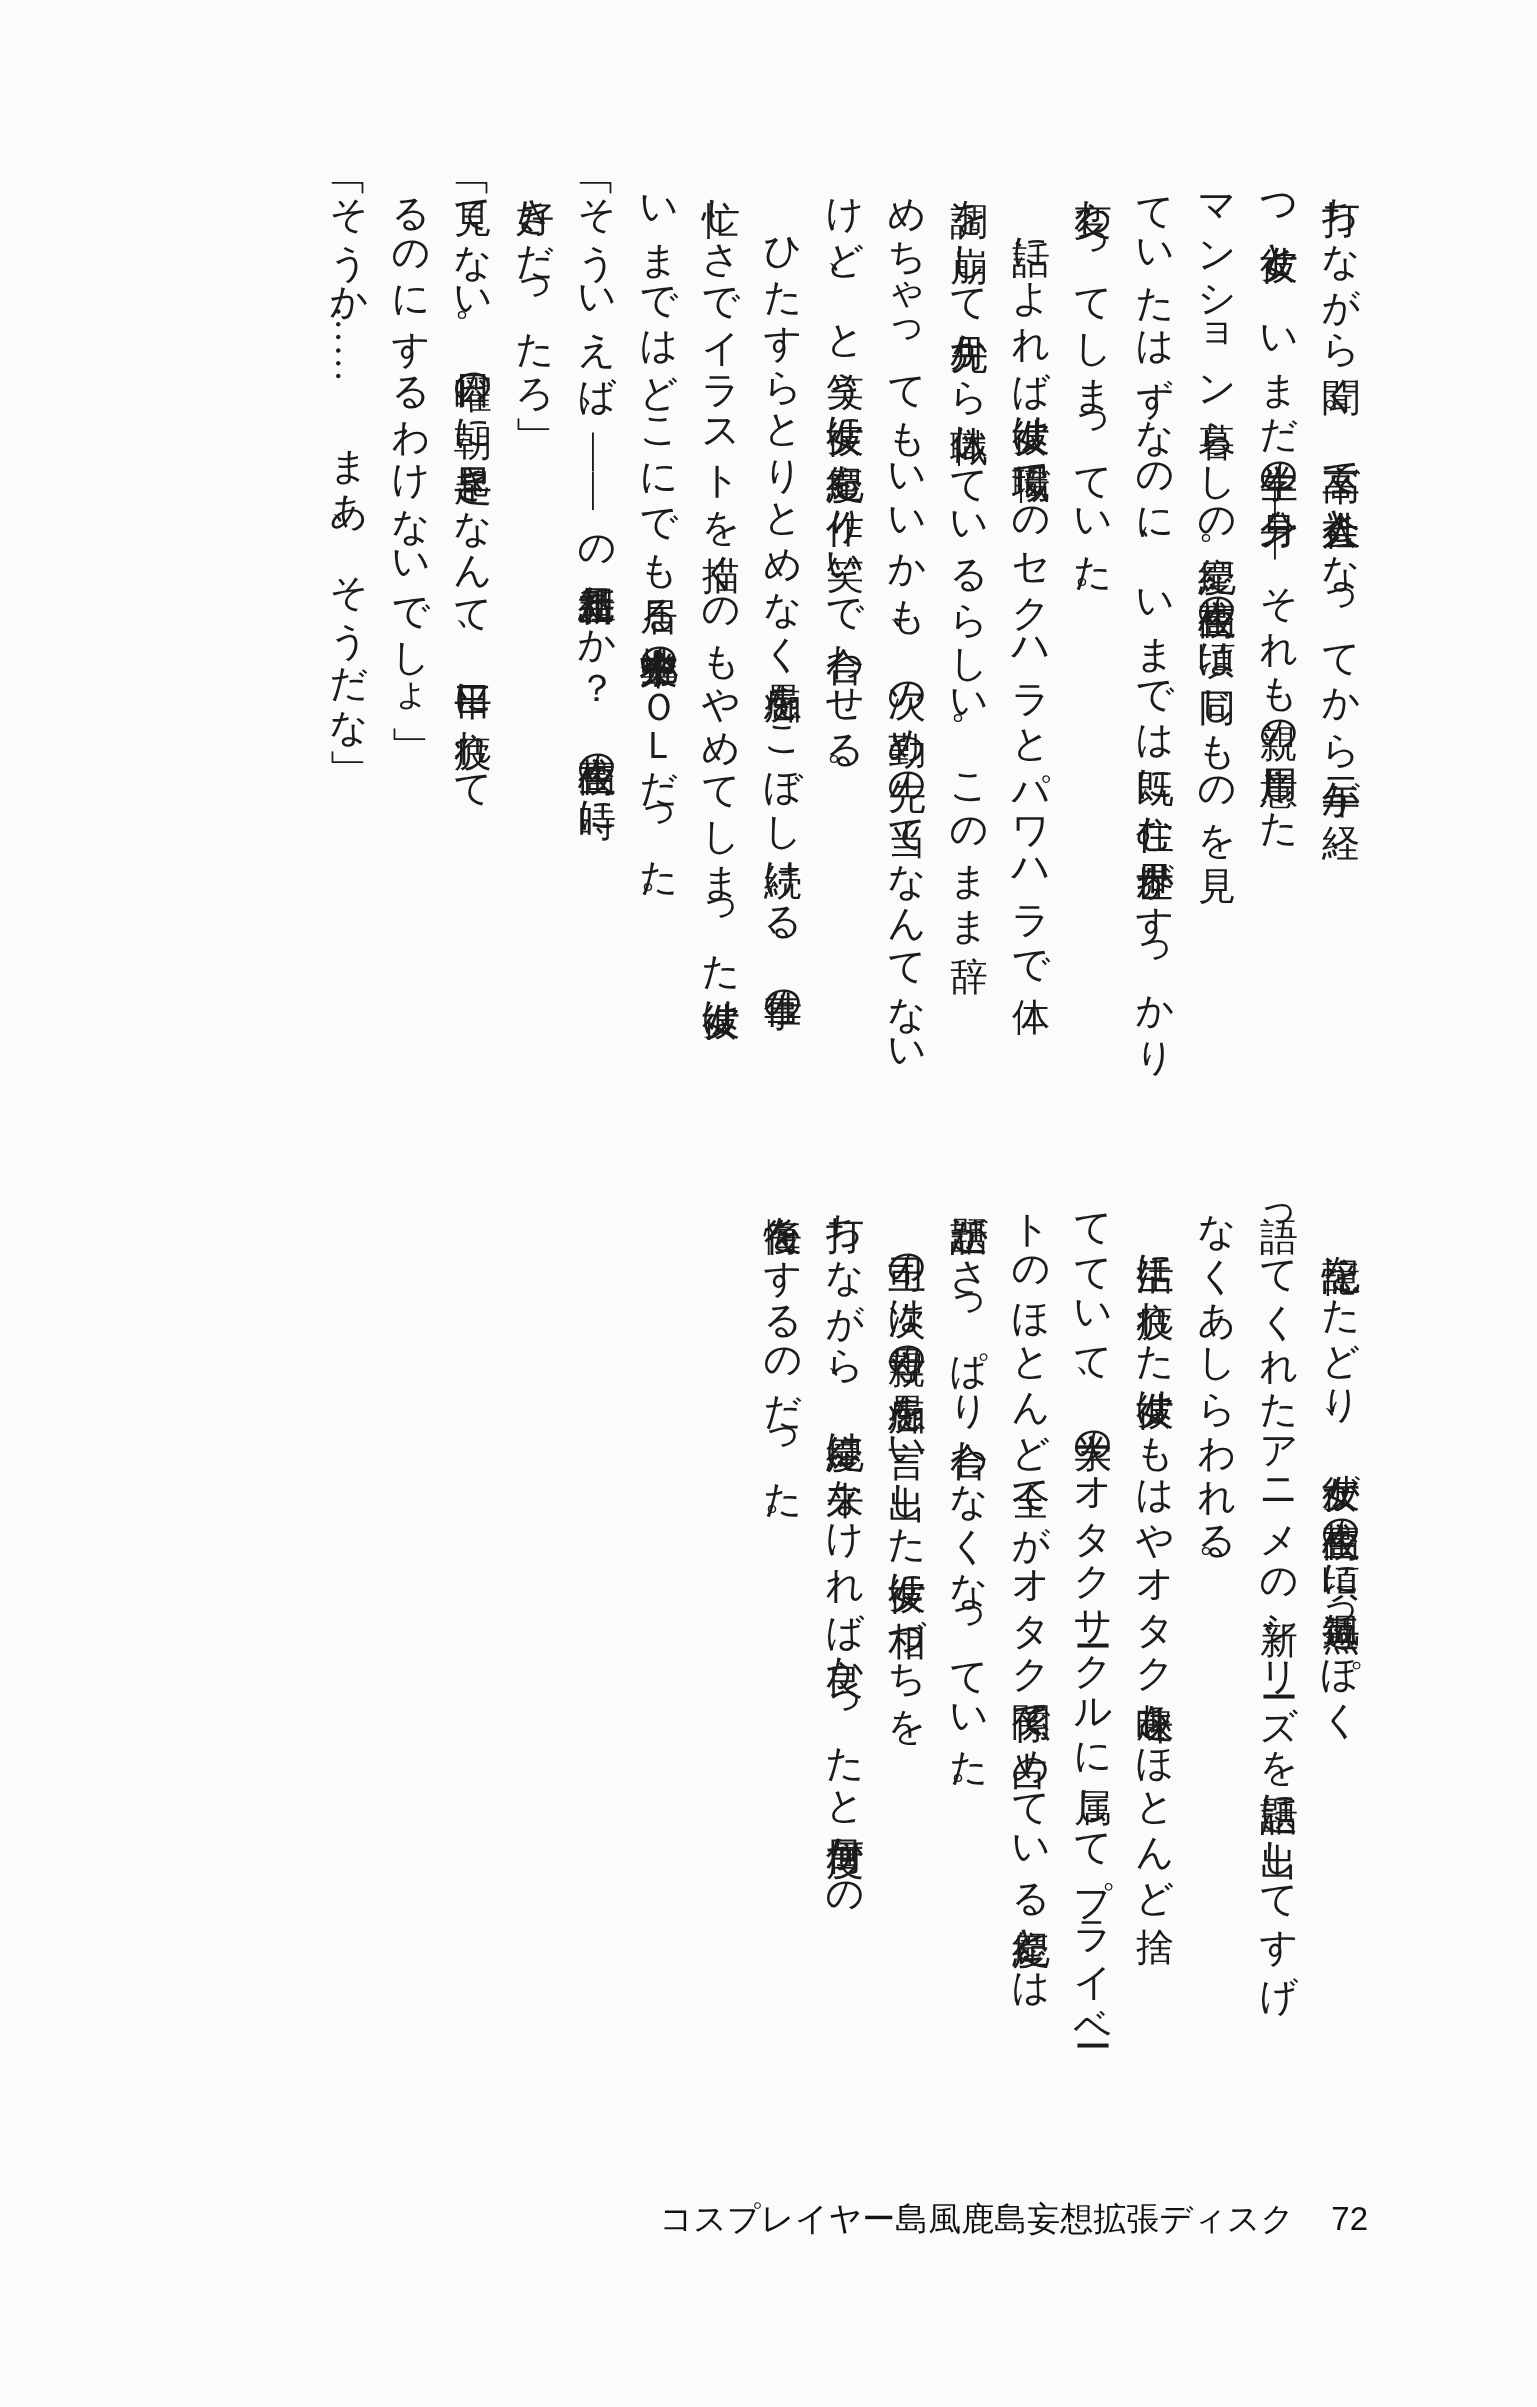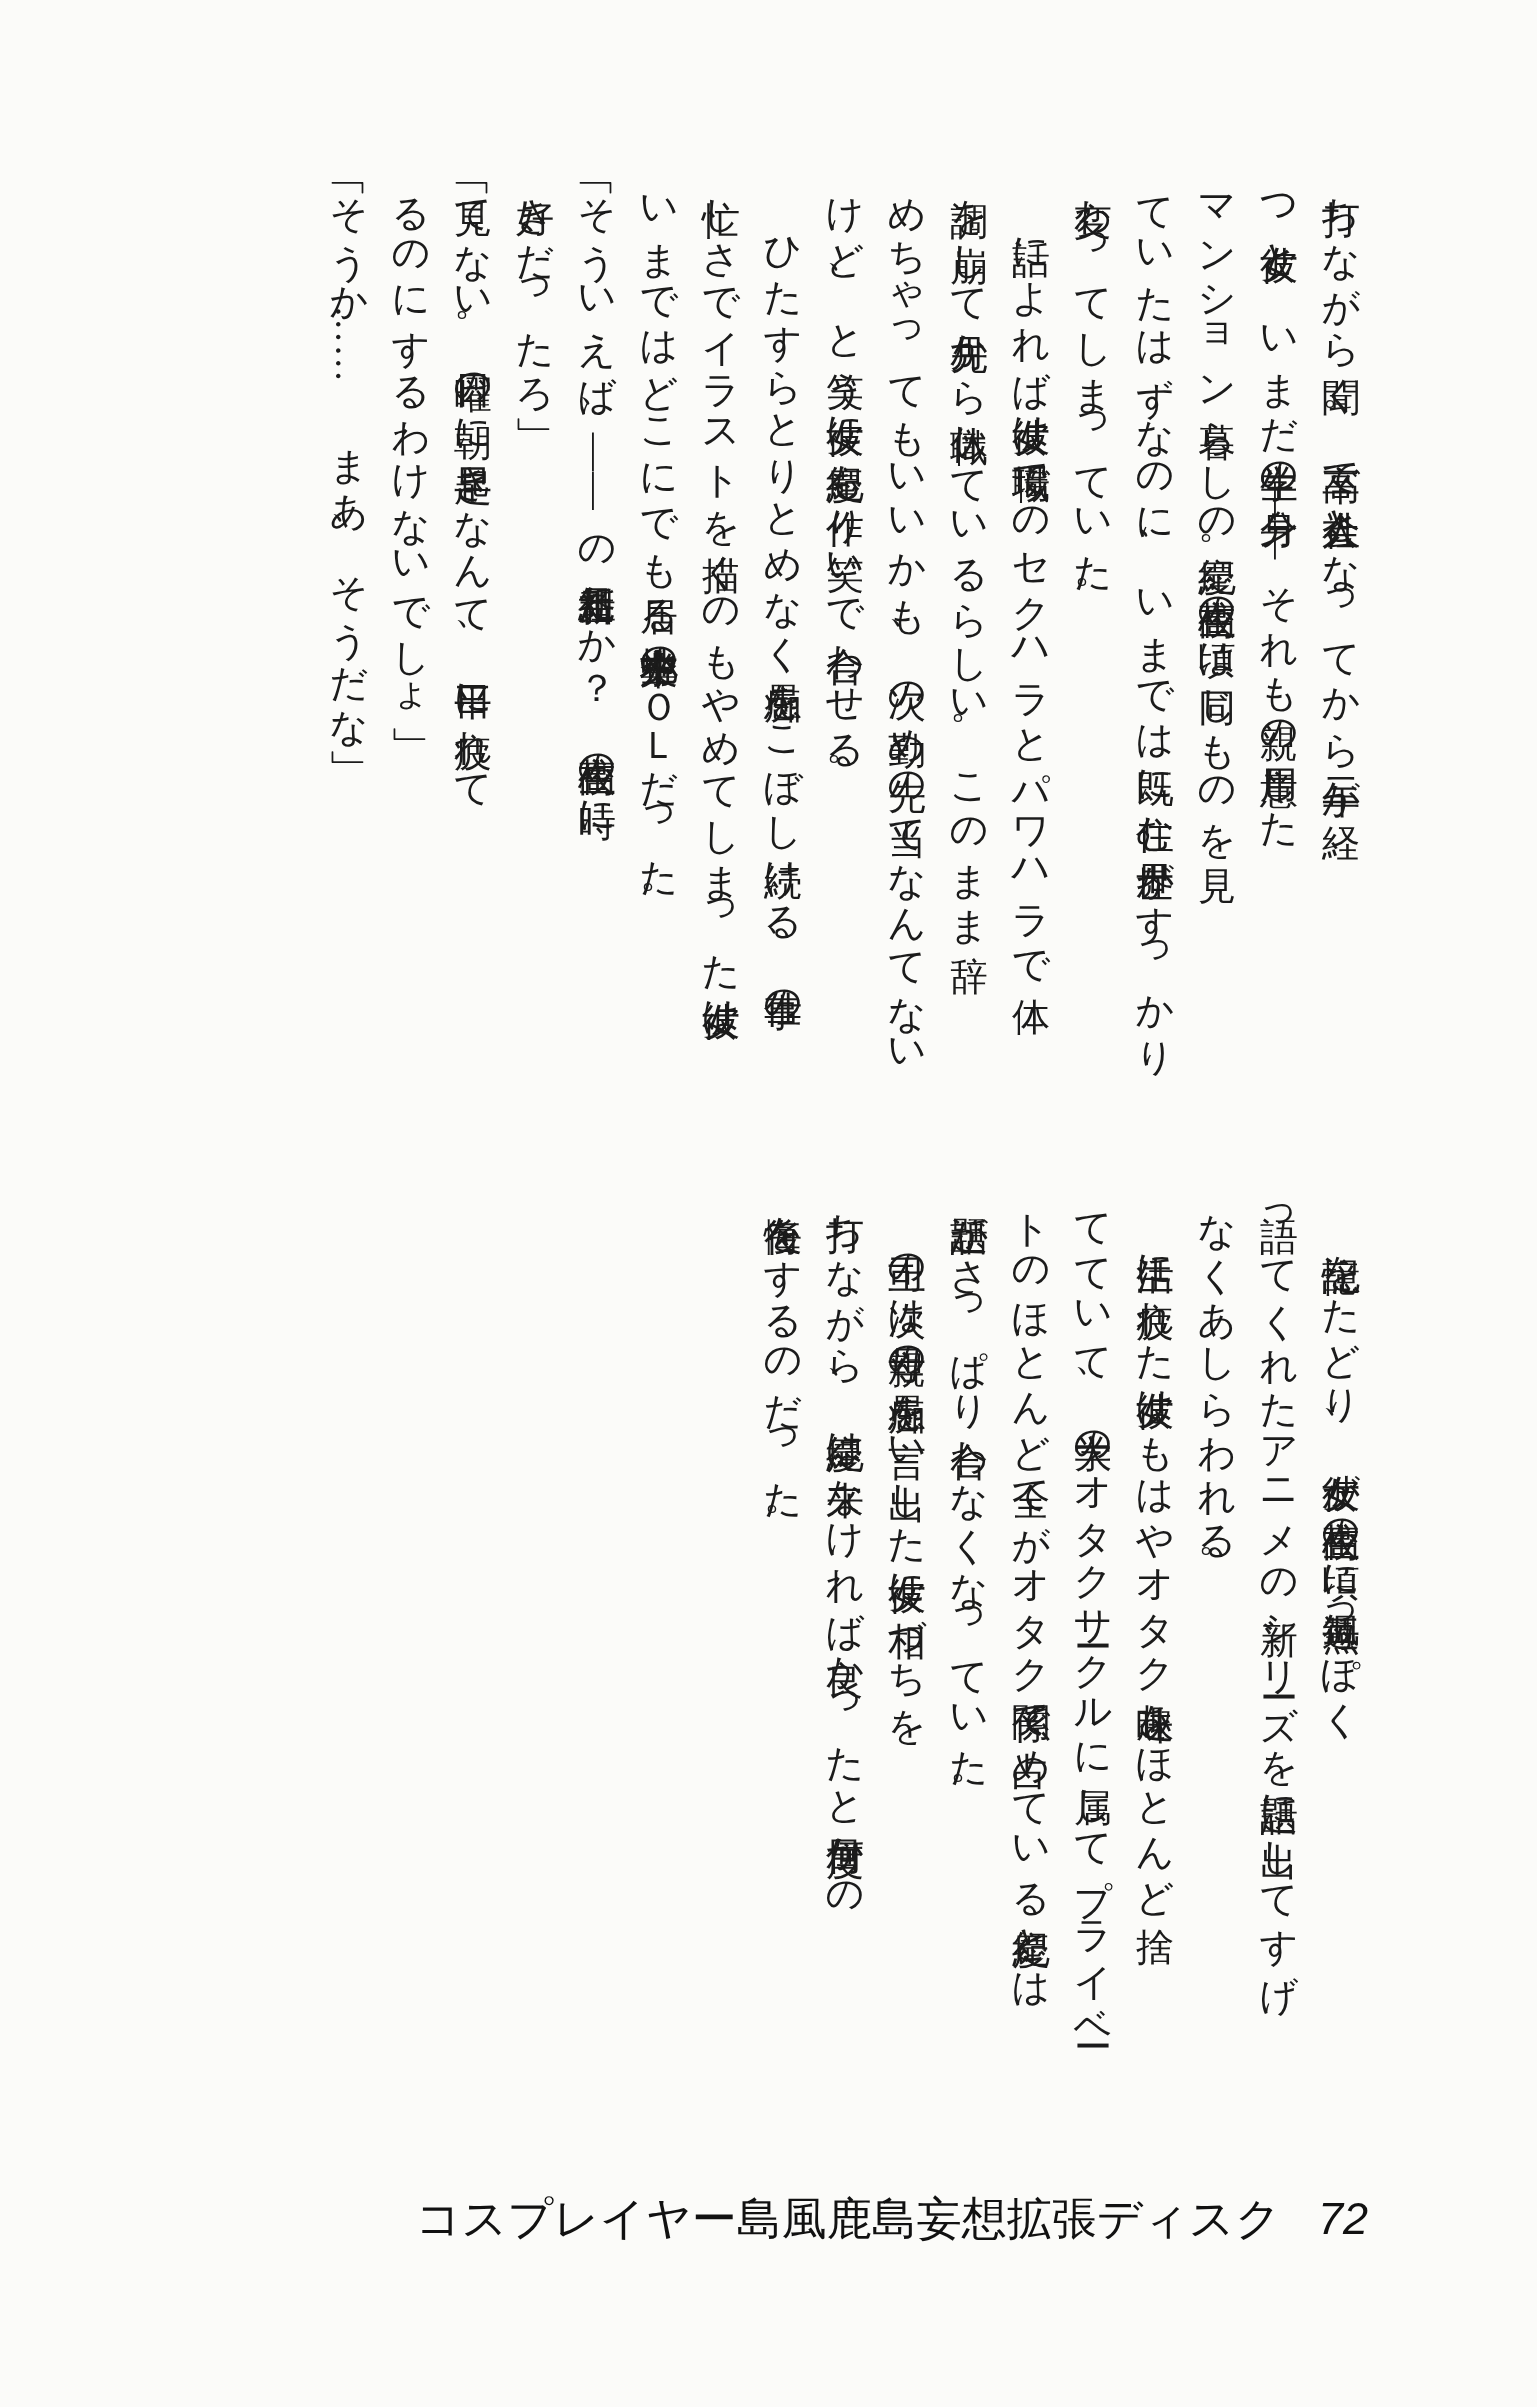--- a/index.html
+++ b/index.html
@@ -40,30 +40,29 @@
     height: 946px;
   }
   .vblock .line {
     
   }
   .footer {
     position: absolute;
     top: 2198px;
     right: 169px;
     font-family: "Liberation Sans", "DejaVu Sans", sans-serif;
-    font-size: 45px;
+    font-size: 33px;
     line-height: 42px;
     color: #111111;
     letter-spacing: 0px;
     display: flex;
     align-items: baseline;
   }
   .footer .pnum {
     margin-left: 37px;
-    font-style: italic;
   }
 </style>
 </head>
 <body>
 
 <div class="page">
 
   <div class="vblock block-top"><div class="line">打ちながら聞く。高卒で社会人となってから二年が経</div><div class="line">つ彼女と、いまだ学生の身分――それも親の用意した</div><div class="line">マンション暮らしの慶紀。高校生の頃は同じものを見</div><div class="line">ていたはずなのに、いまでは既に住む世界がすっかり</div><div class="line">変わってしまっていた。</div><div class="line">　話によれば彼女は職場でのセクハラとパワハラで体</div><div class="line">調を崩して先月から休職しているらしい。このまま辞</div><div class="line">めちゃってもいいかも、次の勤め先の当てなんてない</div><div class="line">けど、と笑う彼女に慶紀も作り笑いで合わせる。</div><div class="line">　ひたすらとりとめなく愚痴をこぼし続ける、仕事の</div><div class="line">忙しさでイラストを描くのもやめてしまった彼女は、</div><div class="line">いまではどこにでも居る地方中小企業のＯＬだった。</div><div class="line">「そういえば、――の新番組見たか？　高校生の時に</div><div class="line">好きだったろ」</div><div class="line">「見てない。日曜の朝に早起きなんて、平日に疲れて</div><div class="line">るのにするわけないでしょ」</div><div class="line">「そうか……　まあ、そうだな」</div></div>
 
   <div class="vblock block-bottom"><div class="line">　記憶をたどり、彼女が高校生の頃に毎週熱っぽく</div><div class="line">語ってくれたアニメの新シリーズを話題に出してすげ</div><div class="line">なくあしらわれる。</div><div class="line">　生活に疲れた彼女はもはやオタク趣味をほとんど捨</div><div class="line">てていて、大学のオタクサークルに属してプライベー</div><div class="line">トのほとんど全てがオタク関係で占めている慶紀とは</div><div class="line">話題がさっぱり合わなくなっていた。</div><div class="line">　上司の次は母親の愚痴を言い出した彼女に相づちを</div><div class="line">打ちながら、慶紀は来なければ良かったと何度目かの</div><div class="line">後悔をするのだった。</div></div>

